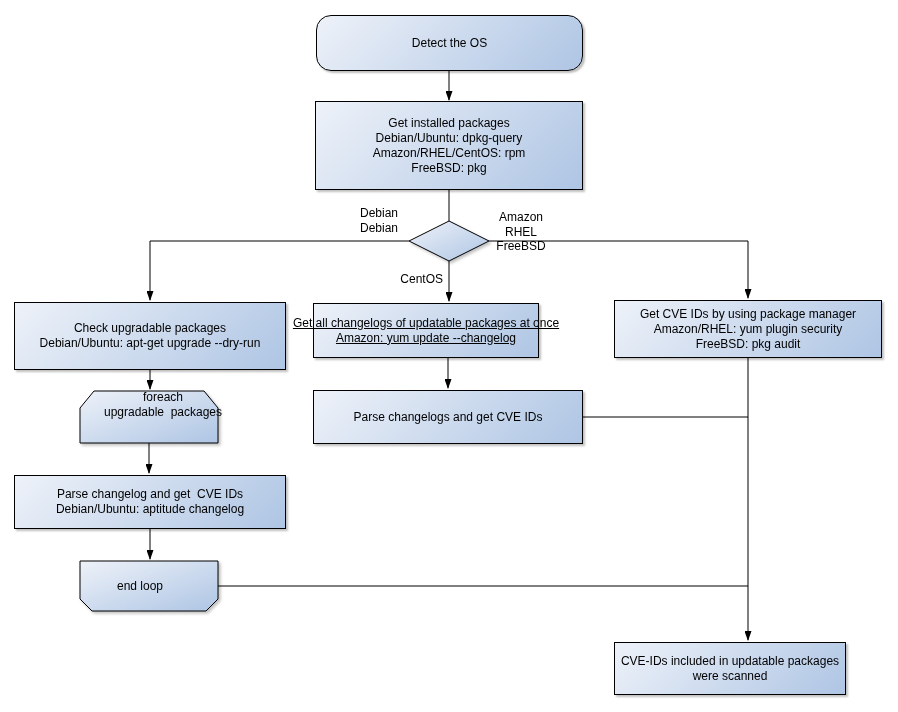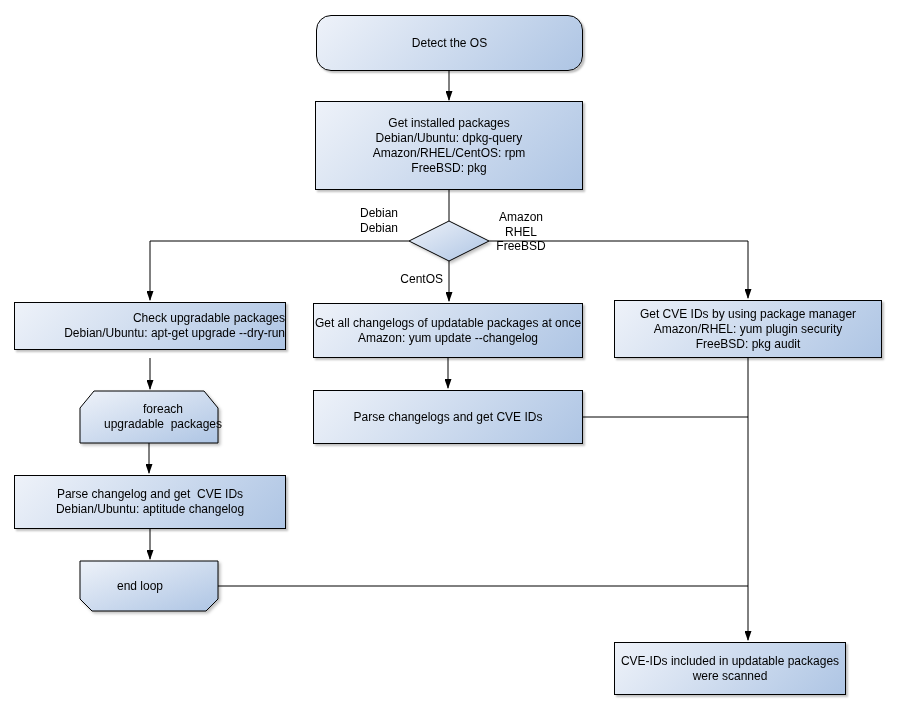--- a/index.html
+++ b/index.html
@@ -91,26 +91,26 @@
     <div class="line">Detect the OS</div>
   </div>
 
   <div class="node" style="left:315px; top:101px; width:268px; height:89px;">
     <div class="line">Get installed packages</div>
     <div class="line">Debian/Ubuntu: dpkg-query</div>
     <div class="line">Amazon/RHEL/CentOS: rpm</div>
     <div class="line">FreeBSD: pkg</div>
   </div>
 
-  <div class="node" style="left:14px; top:302px; width:272px; height:48px;align-items:flex-end;">
+  <div class="node" style="left:14px; top:302px; width:272px; height:68px;">
     <div class="line">Check upgradable packages</div>
     <div class="line">Debian/Ubuntu: apt-get upgrade --dry-run</div>
   </div>
 
-  <div class="node" style="left:313px; top:303px; width:270px; height:55px;">
+  <div class="node" style="left:313px; top:303px; width:226px; height:55px;text-decoration:underline;">
     <div class="line">Get all changelogs of updatable packages at once</div>
     <div class="line">Amazon: yum update --changelog</div>
   </div>
 
   <div class="node" style="left:313px; top:390px; width:270px; height:54px;">
     <div class="line">Parse changelogs and get CVE IDs</div>
   </div>
 
   <div class="node" style="left:614px; top:300px; width:268px; height:58px;">
     <div class="line">Get CVE IDs by using package manager</div>
@@ -121,21 +121,21 @@
   <div class="node" style="left:14px; top:475px; width:272px; height:54px;">
     <div class="line">Parse changelog and get  CVE IDs</div>
     <div class="line">Debian/Ubuntu: aptitude changelog</div>
   </div>
 
   <div class="node" style="left:614px; top:642px; width:232px; height:53px;">
     <div class="line">CVE-IDs included in updatable packages</div>
     <div class="line">were scanned</div>
   </div>
 
-  <div class="shape-label" style="left:80px; top:391px; width:138px; height:52px;padding-left:14px;">
+  <div class="shape-label" style="left:80px; top:379px; width:138px; height:52px;padding-left:14px;">
     <div class="line">foreach</div>
     <div class="line">upgradable  packages</div>
   </div>
 
   <div class="shape-label" style="left:80px; top:561px; width:120px; height:50px;">
     <div class="line">end loop</div>
   </div>
 
   <div class="edge-label align-right" style="left:330px; top:206px; width:68px;">
     <div class="line">Debian</div>

